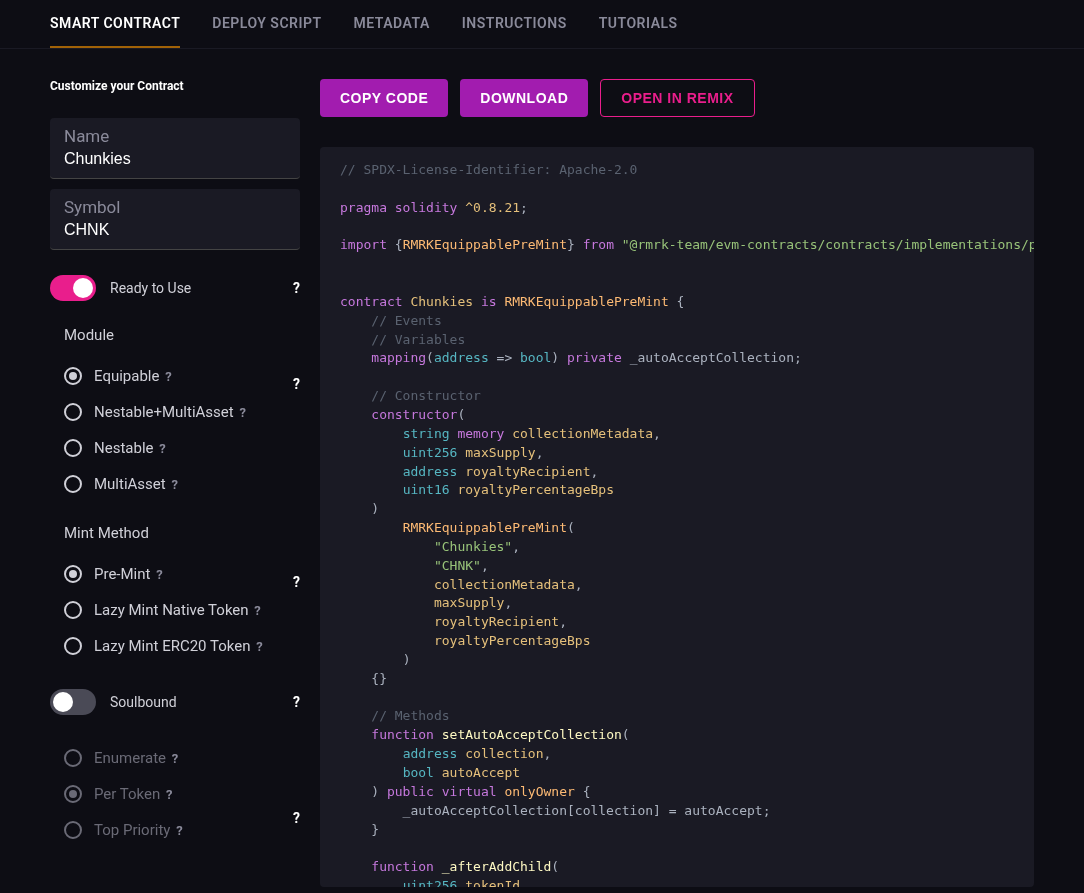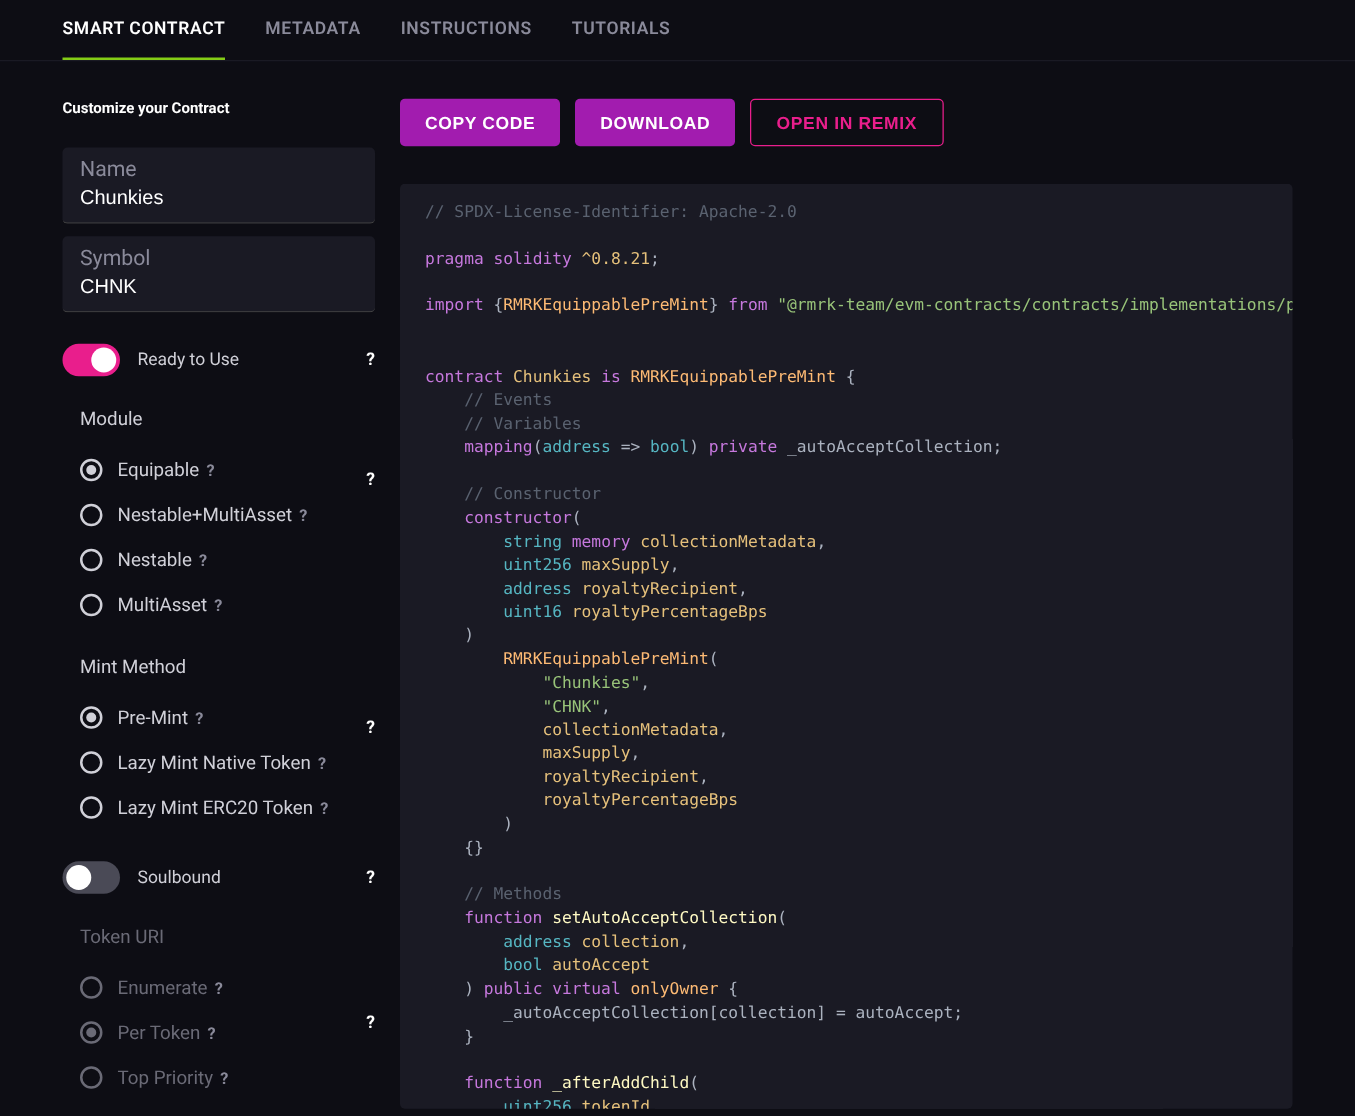--- a/index.html
+++ b/index.html
@@ -22,21 +22,21 @@
   padding: 15px 0;
   font-size: 14px;
   font-weight: 600;
   letter-spacing: 0.5px;
   color: #8a8a9a;
   cursor: pointer;
   border-bottom: 2px solid transparent;
 }
 .tab.active {
   color: #fff;
-  border-bottom: 2px solid #84cc16;
+  border-bottom: 2px solid #a16207;
 }
 .main { display: flex; gap: 20px; padding: 0 50px; margin-top: 30px; }
 .sidebar { width: 250px; flex-shrink: 0; }
 .sidebar h2 { font-size: 12px; font-weight: 700; margin-bottom: 25px; }
 .field-group {
   background: #1a1a24;
   border-radius: 4px;
   padding: 8px 14px 10px 14px;
   margin-bottom: 10px;
   border-bottom: 1px solid #444;
@@ -146,20 +146,21 @@
 .c-var { color: #e5c07b; }
 .c-string { color: #98c379; }
 .c-punct { color: #abb2bf; }
 .c-plain { color: #abb2bf; }
 </style>
 </head>
 <body>
 
 <div class="tabs">
   <div class="tab active">SMART CONTRACT</div>
+  <div class="tab">DEPLOY SCRIPT</div>
   <div class="tab">METADATA</div>
   <div class="tab">INSTRUCTIONS</div>
   <div class="tab">TUTORIALS</div>
 </div>
 
 <div class="main">
   <div class="sidebar">
     <h2>Customize your Contract</h2>
 
     <div class="field-group">
@@ -219,21 +220,20 @@
 
     <div class="toggle-row section-wrap">
       <div class="toggle off">
           <div class="toggle-knob"></div>
         </div>
       <span class="toggle-label">Soulbound</span>
       <span class="help-right">?</span>
     </div>
 
     <div class="section-wrap">
-      <div class="section-title dim">Token URI</div>
       <div class="radio-row">
         <div class="radio dim"></div>
         <span class="radio-label dim"><span>Enumerate</span> <span class="help-inline">?</span></span>
       </div>
       <span class="help-right" style="top:70px">?</span>
       <div class="radio-row">
         <div class="radio dim checked"></div>
         <span class="radio-label dim"><span>Per Token</span> <span class="help-inline">?</span></span>
       </div>
       <div class="radio-row">

